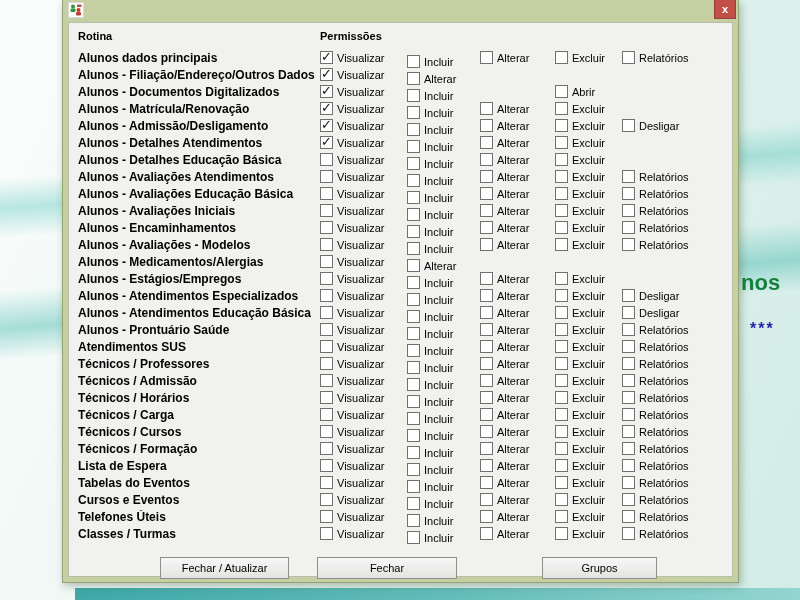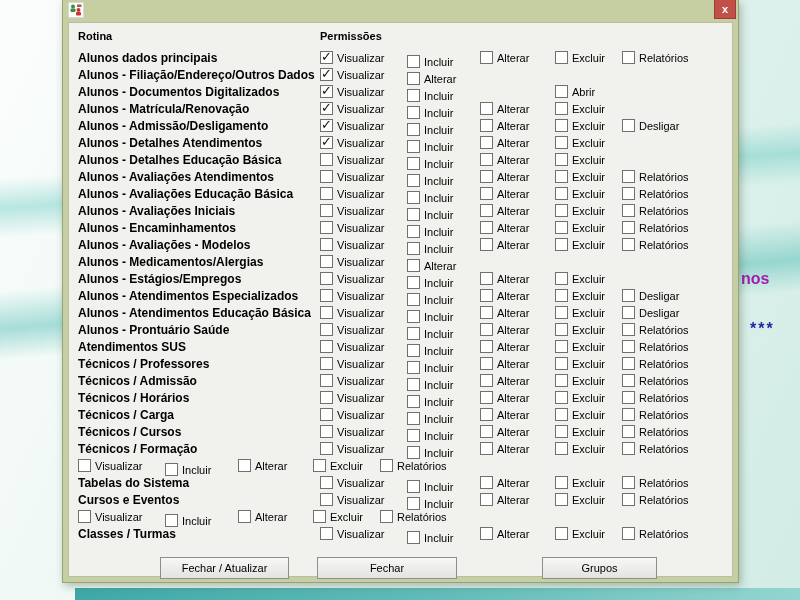--- a/index.html
+++ b/index.html
@@ -7,21 +7,21 @@
     width:800px;height:600px;overflow:hidden;position:relative;
     font-family:"Liberation Sans","DejaVu Sans",sans-serif;
     background:linear-gradient(115deg,#fbfdfc 0%,#eef8f5 35%,#ddf1ec 70%,#d2ece6 100%);
   }
   
   .bg-band{position:absolute;left:-40px;width:900px;pointer-events:none;}
   .band1{top:150px;height:60px;transform:rotate(-4deg);
     background:linear-gradient(to bottom,rgba(80,195,185,0) 0%,rgba(80,195,185,.38) 50%,rgba(80,195,185,0) 100%);}
   .band2{top:255px;height:70px;transform:rotate(-5deg);
     background:linear-gradient(to bottom,rgba(70,185,175,0) 0%,rgba(70,185,175,.45) 55%,rgba(70,185,175,0) 100%);}
-  .bg-text{position:absolute;left:741px;top:270px;font-size:16px;font-weight:bold;color:#a21caf;}
+  .bg-text{position:absolute;left:741px;top:270px;font-size:22px;font-weight:bold;color:#15803d;}
   .bg-stars{position:absolute;left:750px;top:320px;font-size:16px;font-weight:bold;color:#2424a8;letter-spacing:2px;}
   .bottom-bar{position:absolute;left:75px;top:588px;width:725px;height:12px;
     background:linear-gradient(90deg,#3fa9a8 0%,#62bcb9 50%,#93d5d0 100%);}
 
   
   .dialog{
     position:absolute;left:62px;top:0;width:677px;height:583px;
     background:#c5cfa2;border:1px solid #96a376;border-top:none;
     box-shadow:2px 3px 8px rgba(60,80,50,.35);
     box-sizing:border-box;
@@ -814,53 +814,54 @@
             </span>
           </div>
           <div class="cell c4">
             <span class="perm">
               <span class="cb"></span>
               <span class="cb-label">Relatórios</span>
             </span>
           </div>
         </div>
         <div class="row">
-          <div class="cell c0">
-            <span class="perm">
-              <span class="cb"></span>
-              <span class="cb-label">Visualizar</span>
-            </span>
-          </div>
-          <div class="cell c1">
-            <span class="perm">
-              <span class="cb"></span>
-              <span class="cb-label">Incluir</span>
-            </span>
-          </div>
-          <div class="cell c2">
-            <span class="perm">
-              <span class="cb"></span>
-              <span class="cb-label">Alterar</span>
-            </span>
-          </div>
-          <div class="cell c3">
-            <span class="perm">
-              <span class="cb"></span>
-              <span class="cb-label">Excluir</span>
-            </span>
-          </div>
-          <div class="cell c4">
-            <span class="perm">
-              <span class="cb"></span>
-              <span class="cb-label">Relatórios</span>
-            </span>
-          </div>
-        </div>
-        <div class="row">
-          <div class="rotina">Tabelas do Sistema</div>
+          <div class="rotina">Lista de Espera</div>
+          <div class="cell c0">
+            <span class="perm">
+              <span class="cb"></span>
+              <span class="cb-label">Visualizar</span>
+            </span>
+          </div>
+          <div class="cell c1">
+            <span class="perm">
+              <span class="cb"></span>
+              <span class="cb-label">Incluir</span>
+            </span>
+          </div>
+          <div class="cell c2">
+            <span class="perm">
+              <span class="cb"></span>
+              <span class="cb-label">Alterar</span>
+            </span>
+          </div>
+          <div class="cell c3">
+            <span class="perm">
+              <span class="cb"></span>
+              <span class="cb-label">Excluir</span>
+            </span>
+          </div>
+          <div class="cell c4">
+            <span class="perm">
+              <span class="cb"></span>
+              <span class="cb-label">Relatórios</span>
+            </span>
+          </div>
+        </div>
+        <div class="row">
+          <div class="rotina">Tabelas do Eventos</div>
           <div class="cell c0">
             <span class="perm">
               <span class="cb"></span>
               <span class="cb-label">Visualizar</span>
             </span>
           </div>
           <div class="cell c1">
             <span class="perm">
               <span class="cb"></span>
               <span class="cb-label">Incluir</span>
@@ -912,20 +913,21 @@
             </span>
           </div>
           <div class="cell c4">
             <span class="perm">
               <span class="cb"></span>
               <span class="cb-label">Relatórios</span>
             </span>
           </div>
         </div>
         <div class="row">
+          <div class="rotina">Telefones Úteis</div>
           <div class="cell c0">
             <span class="perm">
               <span class="cb"></span>
               <span class="cb-label">Visualizar</span>
             </span>
           </div>
           <div class="cell c1">
             <span class="perm">
               <span class="cb"></span>
               <span class="cb-label">Incluir</span>

